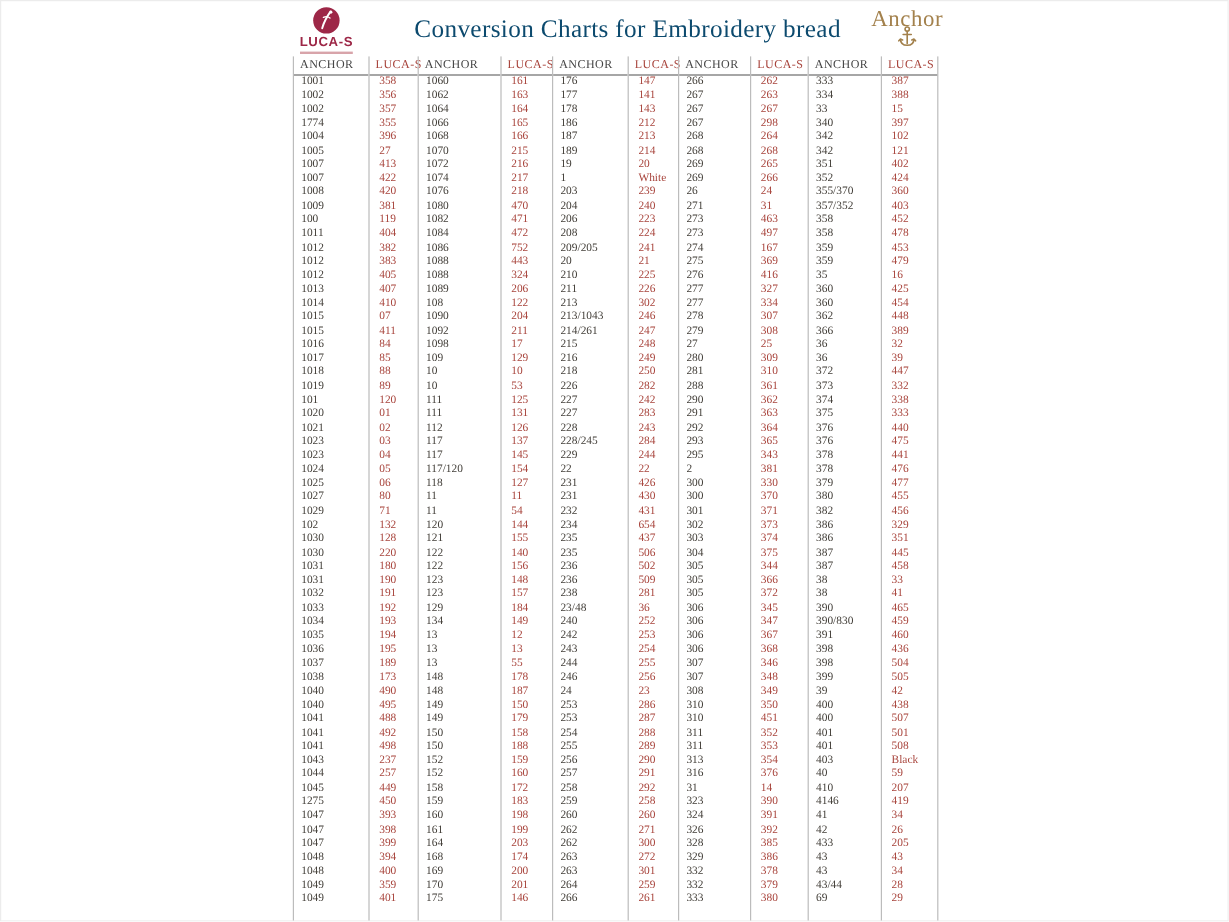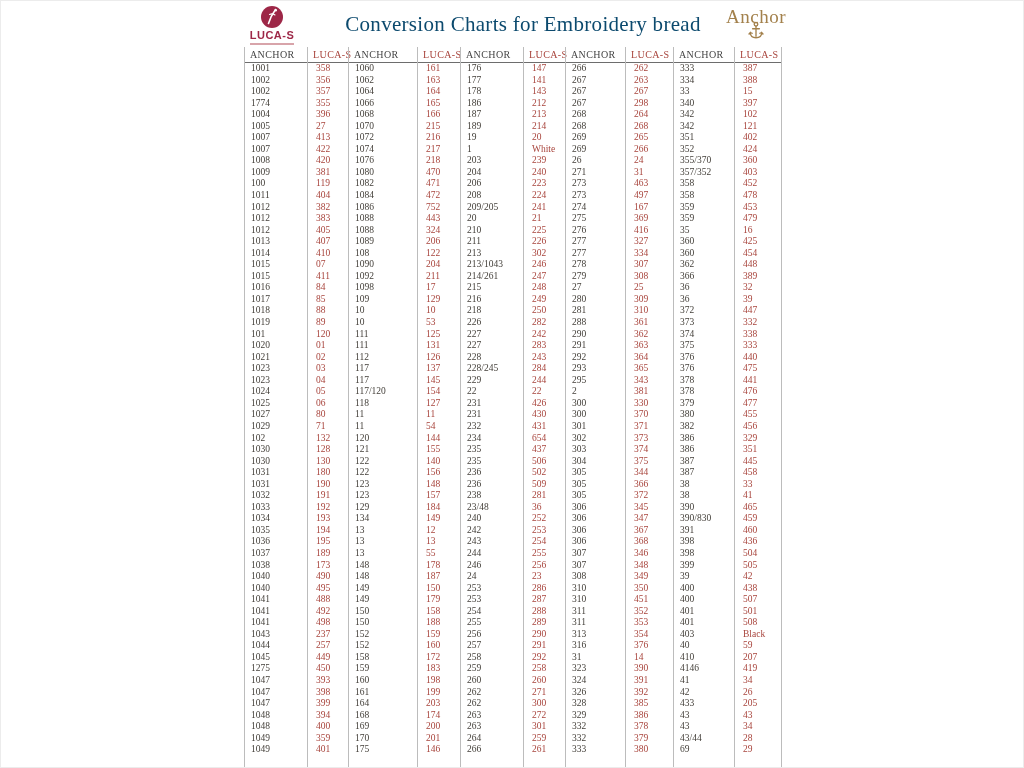--- a/index.html
+++ b/index.html
@@ -180,21 +180,21 @@
         <div class="td">01</div>
         <div class="td">02</div>
         <div class="td">03</div>
         <div class="td">04</div>
         <div class="td">05</div>
         <div class="td">06</div>
         <div class="td">80</div>
         <div class="td">71</div>
         <div class="td">132</div>
         <div class="td">128</div>
-        <div class="td">130</div>
+        <div class="td">220</div>
         <div class="td">180</div>
         <div class="td">190</div>
         <div class="td">191</div>
         <div class="td">192</div>
         <div class="td">193</div>
         <div class="td">194</div>
         <div class="td">195</div>
         <div class="td">189</div>
         <div class="td">173</div>
         <div class="td">490</div>

